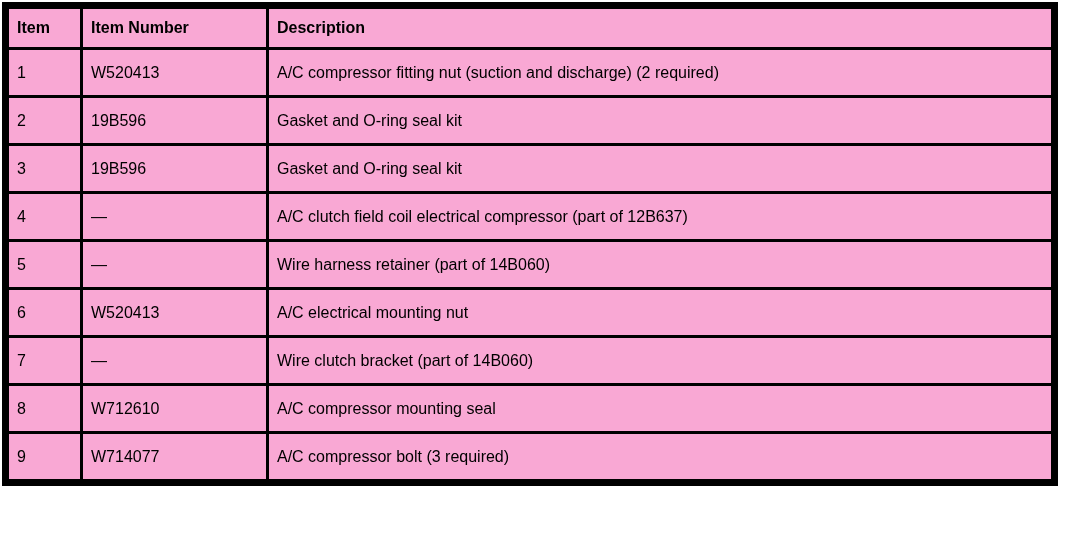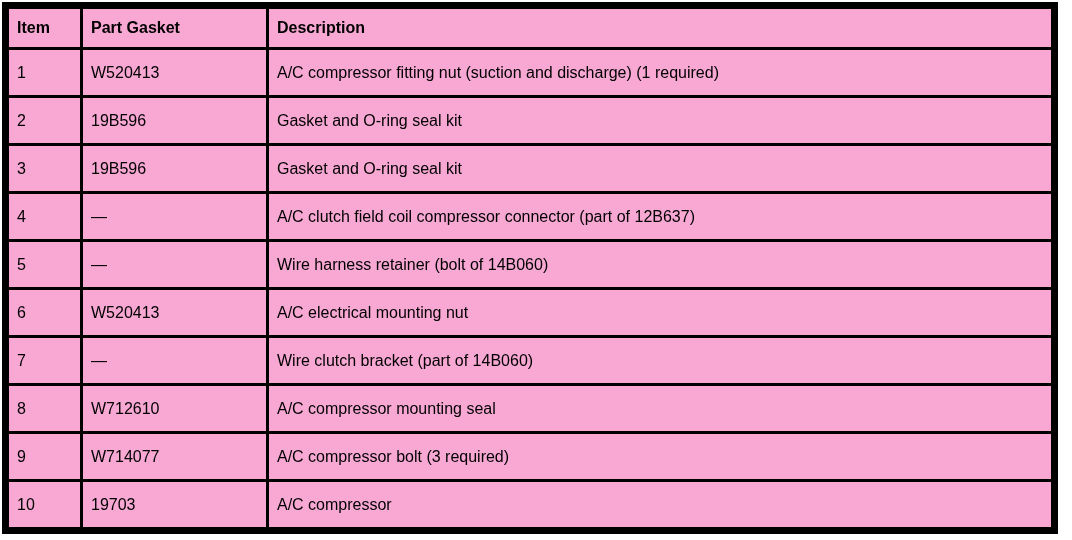--- a/index.html
+++ b/index.html
@@ -57,49 +57,49 @@
 <div class="page">
   <table class="parts-table">
     <colgroup>
       <col class="col-item">
       <col class="col-part">
       <col class="col-desc">
     </colgroup>
     <thead>
       <tr>
         <th class="col-item">Item</th>
-        <th class="col-part">Part Gasket</th>
+        <th class="col-part">Item Number</th>
         <th class="col-desc">Description</th>
       </tr>
     </thead>
     <tbody>
       <tr>
         <td>1</td>
         <td>W520413</td>
-        <td class="col-desc">A/C compressor fitting nut (suction and discharge) (1 required)</td>
+        <td class="col-desc">A/C compressor fitting nut (suction and discharge) (2 required)</td>
       </tr>
       <tr>
         <td>2</td>
         <td>19B596</td>
         <td class="col-desc">Gasket and O-ring seal kit</td>
       </tr>
       <tr>
         <td>3</td>
         <td>19B596</td>
         <td class="col-desc">Gasket and O-ring seal kit</td>
       </tr>
       <tr>
         <td>4</td>
         <td>—</td>
-        <td class="col-desc">A/C clutch field coil compressor connector (part of 12B637)</td>
+        <td class="col-desc">A/C clutch field coil electrical compressor (part of 12B637)</td>
       </tr>
       <tr>
         <td>5</td>
         <td>—</td>
-        <td class="col-desc">Wire harness retainer (bolt of 14B060)</td>
+        <td class="col-desc">Wire harness retainer (part of 14B060)</td>
       </tr>
       <tr>
         <td>6</td>
         <td>W520413</td>
         <td class="col-desc">A/C electrical mounting nut</td>
       </tr>
       <tr>
         <td>7</td>
         <td>—</td>
         <td class="col-desc">Wire clutch bracket (part of 14B060)</td>
@@ -107,20 +107,15 @@
       <tr>
         <td>8</td>
         <td>W712610</td>
         <td class="col-desc">A/C compressor mounting seal</td>
       </tr>
       <tr>
         <td>9</td>
         <td>W714077</td>
         <td class="col-desc">A/C compressor bolt (3 required)</td>
       </tr>
-      <tr>
-        <td>10</td>
-        <td>19703</td>
-        <td class="col-desc">A/C compressor</td>
-      </tr>
     </tbody>
   </table>
 </div>
 
 </body></html>

